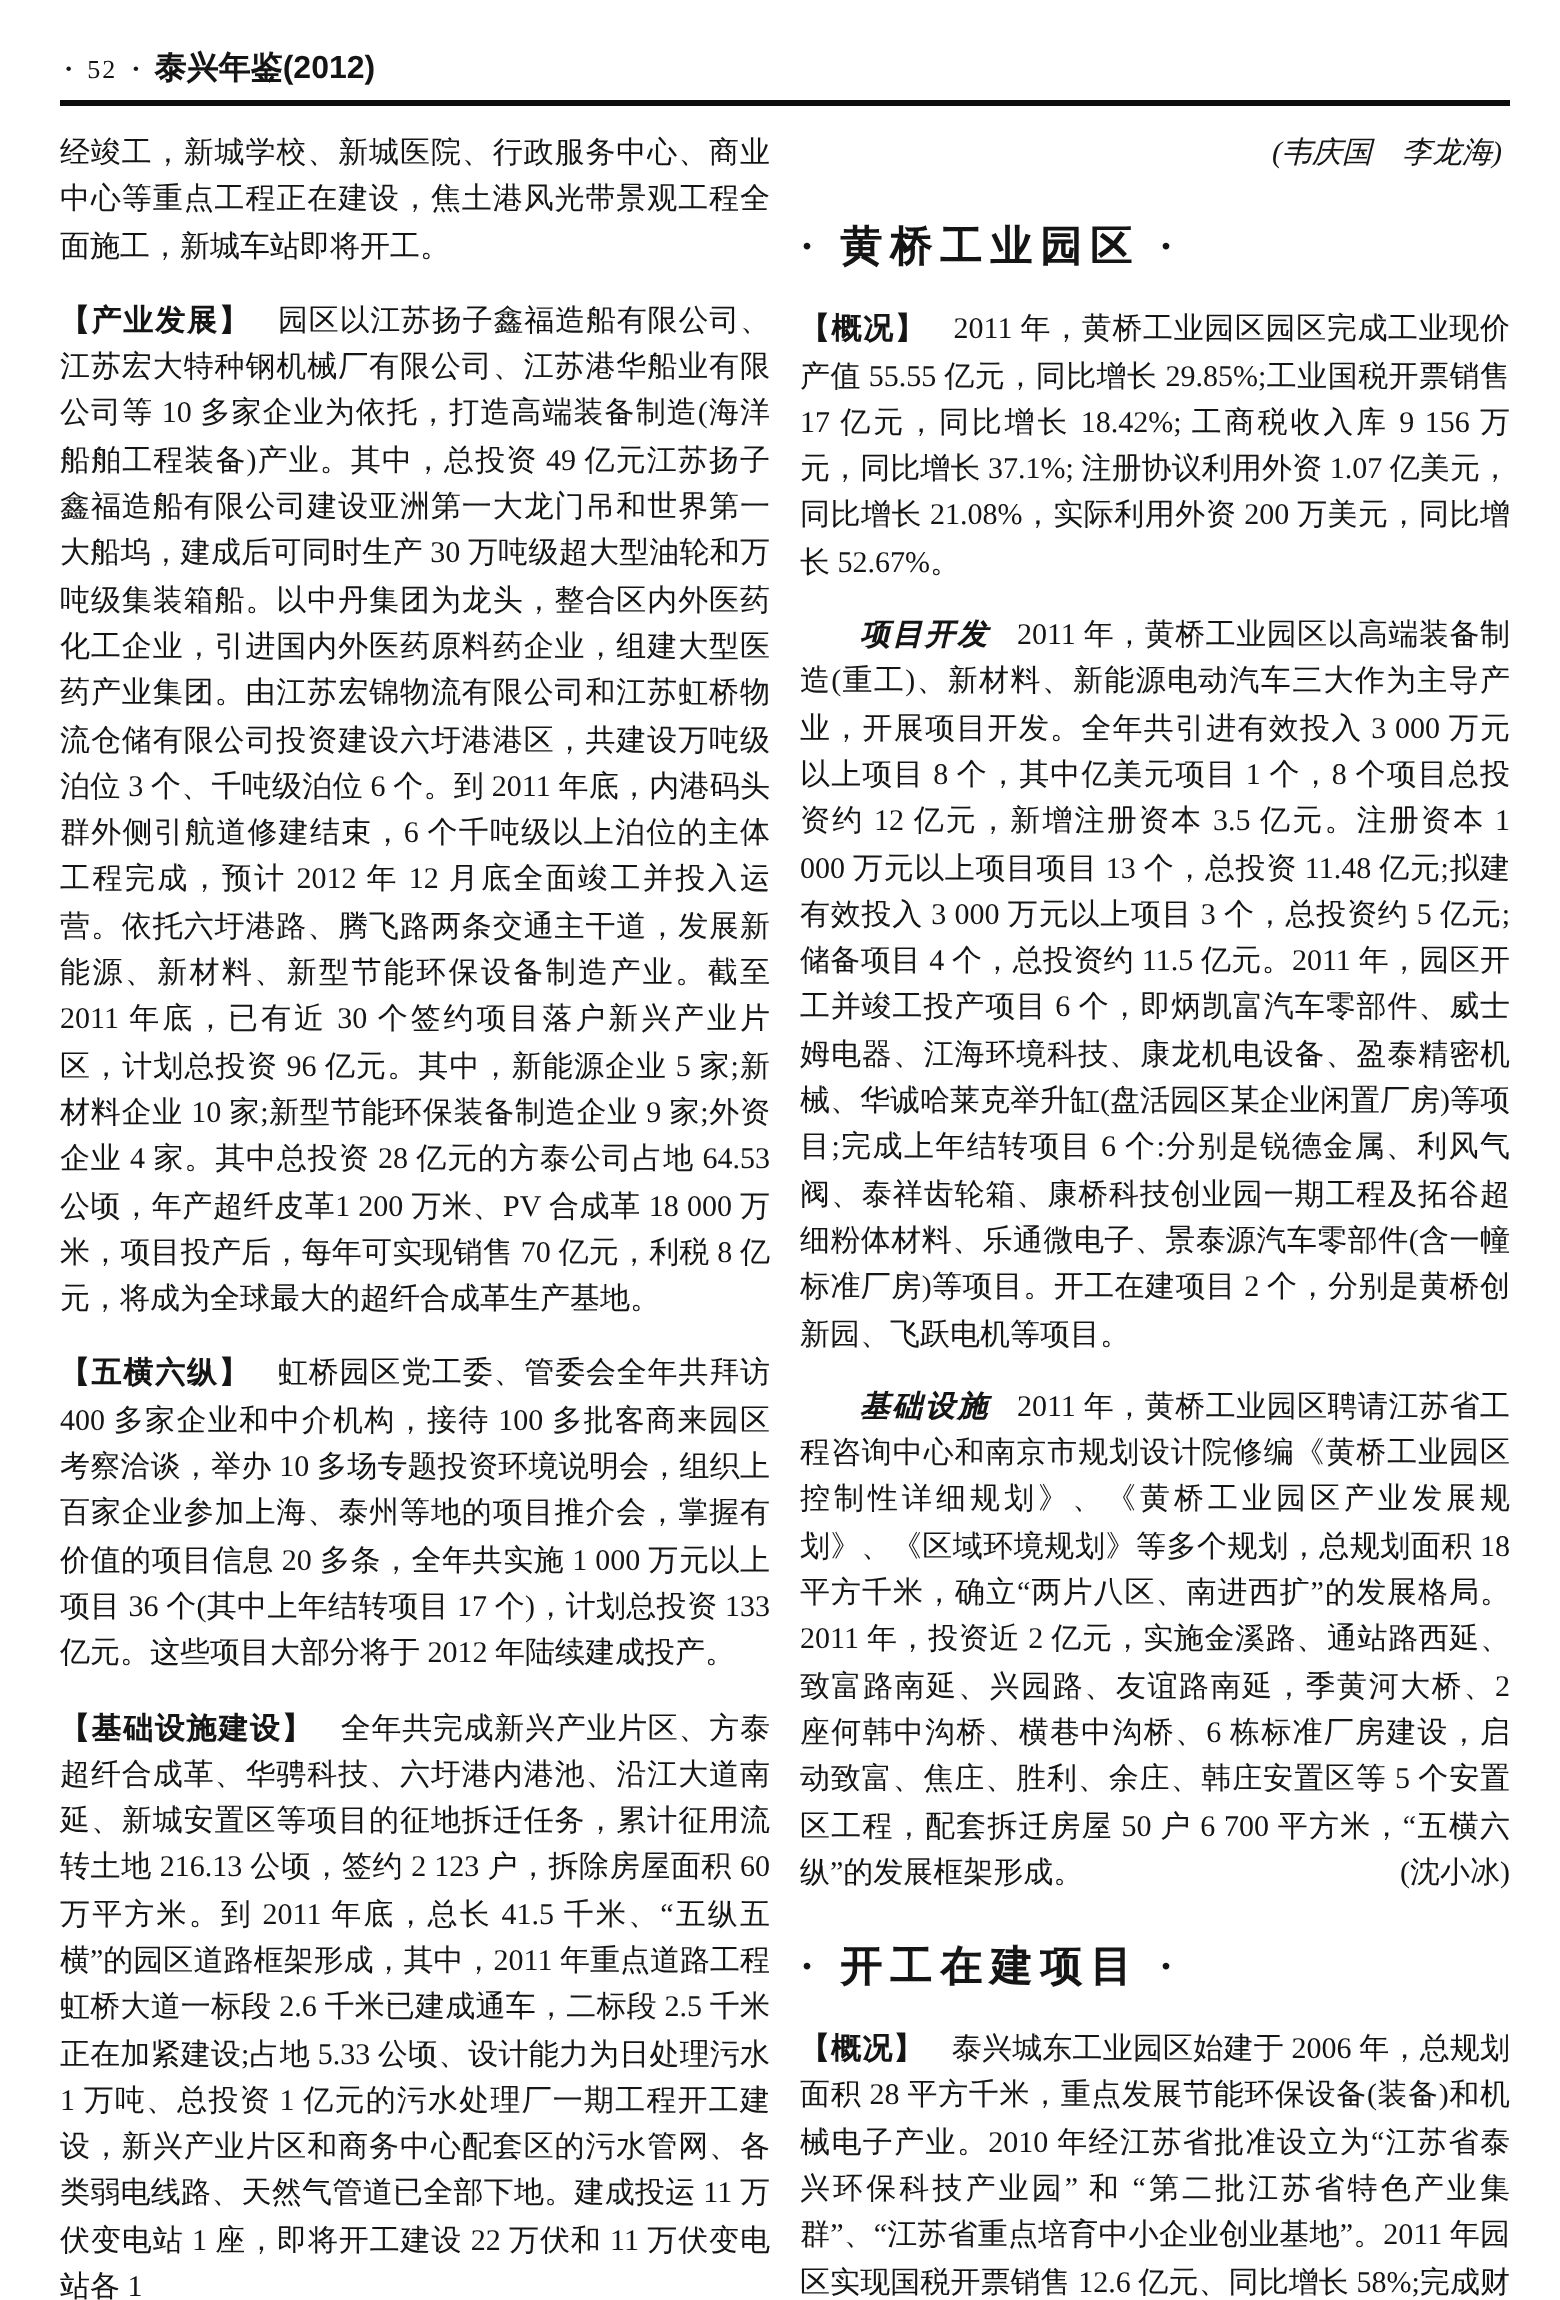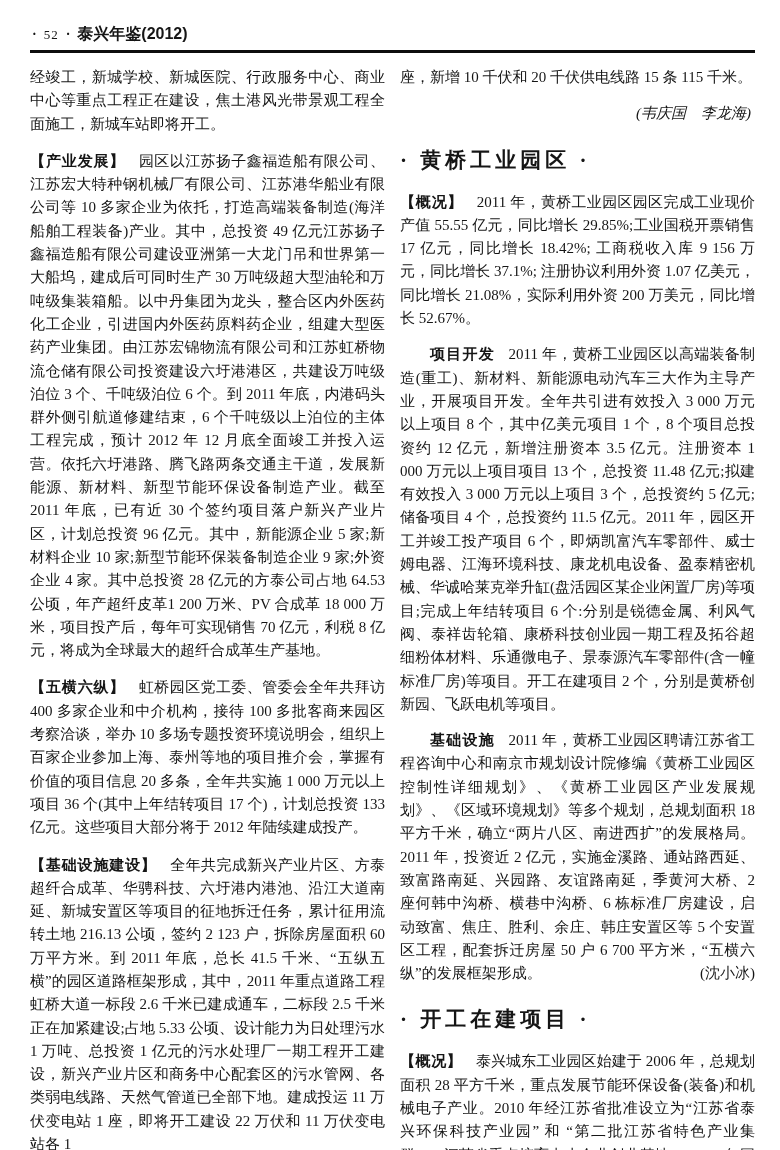--- a/index.html
+++ b/index.html
@@ -49,20 +49,21 @@
   .col p { margin: 0; }
   .para + .para, .para.spaced { margin-top: 13px; }
   .bracket-label {
     font-family: "Liberation Sans", "DejaVu Sans", sans-serif;
     font-weight: bold;
     margin-right: 0.9em;
     letter-spacing: 0.5px;
   }
   .kai-label {
     font-weight: bold;
+    font-style: italic;
     margin-right: 0.9em;
     letter-spacing: 1px;
   }
   .indent2 { text-indent: 2em; }
   .byline-line {
     text-align: right;
     padding-right: 4px;
     font-style: italic;
   }
   .byline-inline { float: right; }
@@ -100,21 +101,20 @@
       <p class="para spaced">
         <span class="bracket-label">【五横六纵】</span><span>虹桥园区党工委、管委会全年共拜访 400 多家企业和中介机构，接待 100 多批客商来园区考察洽谈，举办 10 多场专题投资环境说明会，组织上百家企业参加上海、泰州等地的项目推介会，掌握有价值的项目信息 20 多条，全年共实施 1 000 万元以上项目 36 个(其中上年结转项目 17 个)，计划总投资 133 亿元。这些项目大部分将于 2012 年陆续建成投产。</span>
       </p>
 
       <p class="para spaced">
         <span class="bracket-label">【基础设施建设】</span><span>全年共完成新兴产业片区、方泰超纤合成革、华骋科技、六圩港内港池、沿江大道南延、新城安置区等项目的征地拆迁任务，累计征用流转土地 216.13 公顷，签约 2 123 户，拆除房屋面积 60 万平方米。到 2011 年底，总长 41.5 千米、“五纵五横”的园区道路框架形成，其中，2011 年重点道路工程虹桥大道一标段 2.6 千米已建成通车，二标段 2.5 千米正在加紧建设;占地 5.33 公顷、设计能力为日处理污水 1 万吨、总投资 1 亿元的污水处理厂一期工程开工建设，新兴产业片区和商务中心配套区的污水管网、各类弱电线路、天然气管道已全部下地。建成投运 11 万伏变电站 1 座，即将开工建设 22 万伏和 11 万伏变电站各 1</span>
       </p>
     </div>
 
     <div class="col">
-      <p class="para"><span>座，新增 10 千伏和 20 千伏供电线路 15 条 115 千米。</span></p>
       <p class="para byline-line"><span>(韦庆国　李龙海)</span></p>
 
       <h2 class="section-title">· 黄桥工业园区 ·</h2>
 
       <p class="para">
         <span class="bracket-label">【概况】</span><span>2011 年，黄桥工业园区园区完成工业现价产值 55.55 亿元，同比增长 29.85%;工业国税开票销售 17 亿元，同比增长 18.42%; 工商税收入库 9 156 万元，同比增长 37.1%; 注册协议利用外资 1.07 亿美元，同比增长 21.08%，实际利用外资 200 万美元，同比增长 52.67%。</span>
       </p>
 
       <p class="para indent2">
         <span class="kai-label">项目开发</span><span>2011 年，黄桥工业园区以高端装备制造(重工)、新材料、新能源电动汽车三大作为主导产业，开展项目开发。全年共引进有效投入 3 000 万元以上项目 8 个，其中亿美元项目 1 个，8 个项目总投资约 12 亿元，新增注册资本 3.5 亿元。注册资本 1 000 万元以上项目项目 13 个，总投资 11.48 亿元;拟建有效投入 3 000 万元以上项目 3 个，总投资约 5 亿元;储备项目 4 个，总投资约 11.5 亿元。2011 年，园区开工并竣工投产项目 6 个，即炳凯富汽车零部件、威士姆电器、江海环境科技、康龙机电设备、盈泰精密机械、华诚哈莱克举升缸(盘活园区某企业闲置厂房)等项目;完成上年结转项目 6 个:分别是锐德金属、利风气阀、泰祥齿轮箱、康桥科技创业园一期工程及拓谷超细粉体材料、乐通微电子、景泰源汽车零部件(含一幢标准厂房)等项目。开工在建项目 2 个，分别是黄桥创新园、飞跃电机等项目。</span>

